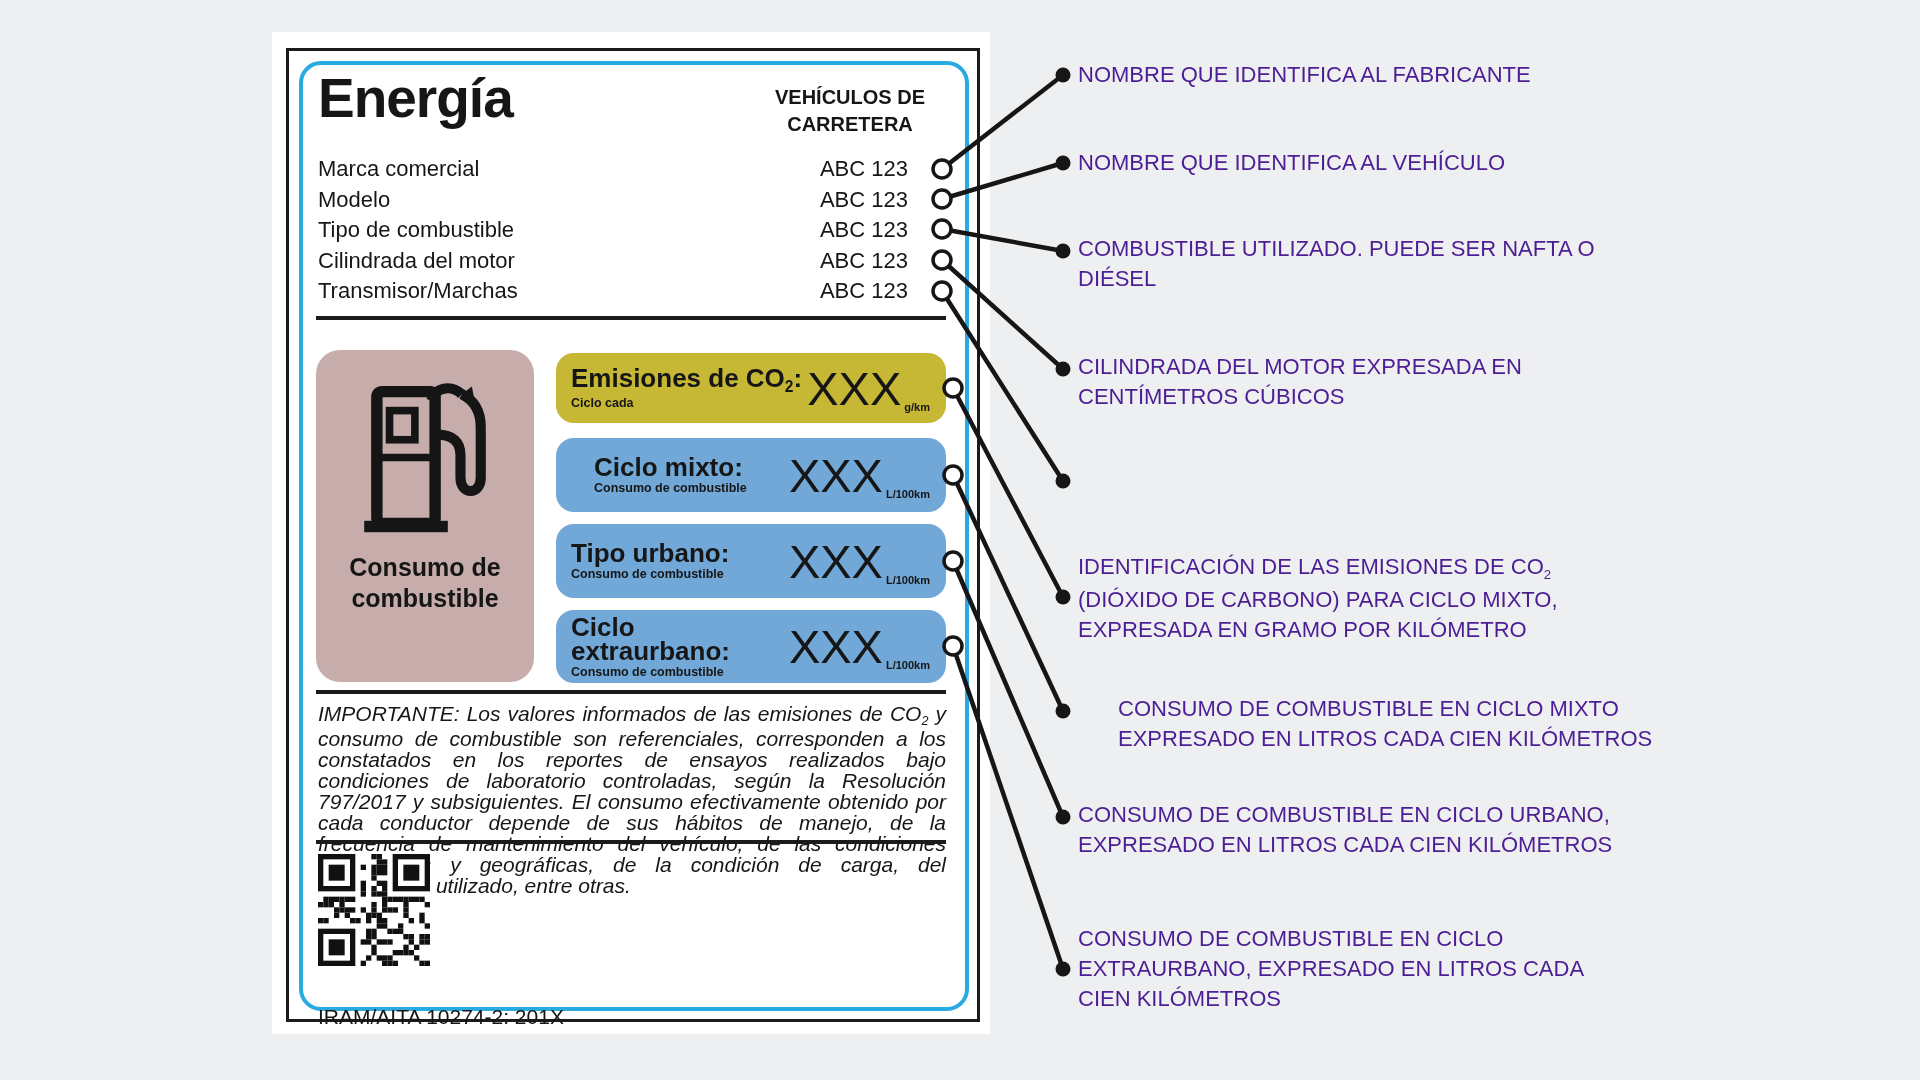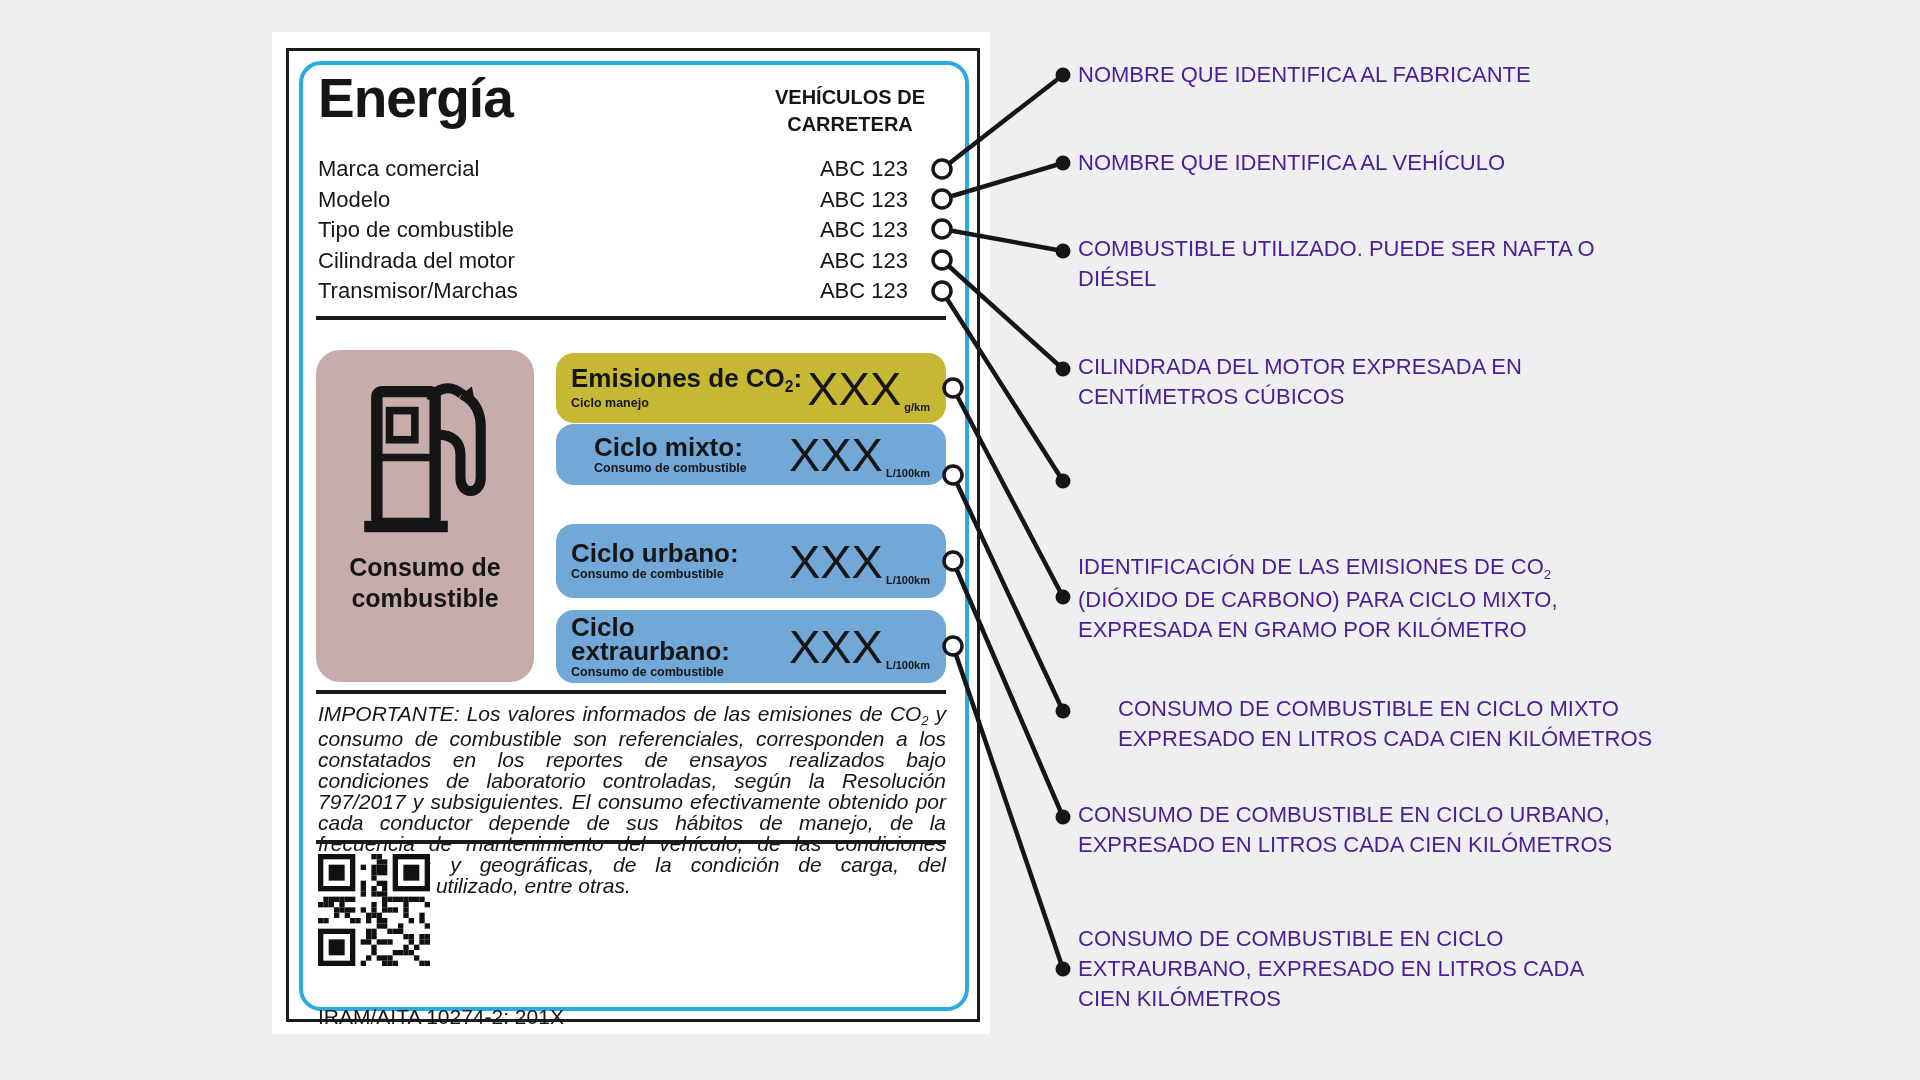--- a/index.html
+++ b/index.html
@@ -19,21 +19,21 @@
   .spec-row { height:30.5px; display:flex; justify-content:space-between; align-items:center; font-size:22px; }
   .divider { position:absolute; left:316px; width:630px; height:4px; background:#1b1b1b; }
   .div1 { top:316px; } .div2 { top:690px; } .div3 { top:840px; }
   
   .fuel-panel { position:absolute; left:316px; top:350px; width:218px; height:332px; background:#c6adab; border-radius:24px; text-align:center; }
   .fuel-panel svg { margin-top:26px; }
   .fuel-caption { margin-top:4px; font-size:25px; font-weight:bold; line-height:31px; padding:0 14px; }
   
   .value-box { position:absolute; left:556px; width:390px; border-radius:18px; display:flex; justify-content:space-between; align-items:center; padding:0 16px 0 15px; box-sizing:border-box; }
   .vb-co2 { top:353px; height:70px; background:#c6b834; }
-  .vb-0 { top:424px; height:61px; background:#71a8d8;padding-left:38px; }
+  .vb-0 { top:438px; height:74px; background:#71a8d8;padding-left:38px; }
   .vb-1 { top:524px; height:74px; background:#71a8d8; }
   .vb-2 { top:610px; height:73px; background:#71a8d8; }
   .vb-title { font-size:26px; font-weight:bold; line-height:24px; }
   .vb-sub { font-size:12.5px; font-weight:bold; margin-top:2px; }
   .vb-value { display:flex; align-items:baseline; }
   .vb-xxx { font-size:47px; line-height:47px; }
   .vb-unit { font-size:11px; font-weight:bold; margin-left:3px; position:relative; top:6px; }
   .sub2 { font-size:0.6em; position:relative; top:0.35em; }
   
   .disclaimer { position:absolute; left:318px; top:703px; width:628px; font-size:21px; font-style:italic; line-height:21px; text-align:justify; }
@@ -96,42 +96,42 @@
       </g>
       <path d="M89 14 L97 8 L99 18 Z" fill="#151515"></path>
       <rect x="12" y="114" width="66" height="9" fill="#151515"></rect>
     </svg>
     <div class="fuel-caption">Consumo de combustible</div>
   </div>
 
   <div class="value-box vb-co2">
     <div>
       <div class="vb-title"><span>Emisiones de CO</span><span class="sub2">2</span><span>:</span></div>
-      <div class="vb-sub">Ciclo manejo</div>
+      <div class="vb-sub">Ciclo cada</div>
     </div>
     <div class="vb-value">
       <span class="vb-xxx">XXX</span>
       <span class="vb-unit">g/km</span>
     </div>
   </div>
 
   <div class="value-box vb-0">
     <div>
       <div class="vb-title">Ciclo mixto:</div>
       <div class="vb-sub">Consumo de combustible</div>
     </div>
     <div class="vb-value">
       <span class="vb-xxx">XXX</span>
       <span class="vb-unit">L/100km</span>
     </div>
   </div>
 
   <div class="value-box vb-1">
     <div>
-      <div class="vb-title">Ciclo urbano:</div>
+      <div class="vb-title">Tipo urbano:</div>
       <div class="vb-sub">Consumo de combustible</div>
     </div>
     <div class="vb-value">
       <span class="vb-xxx">XXX</span>
       <span class="vb-unit">L/100km</span>
     </div>
   </div>
 
   <div class="value-box vb-2">
     <div>

